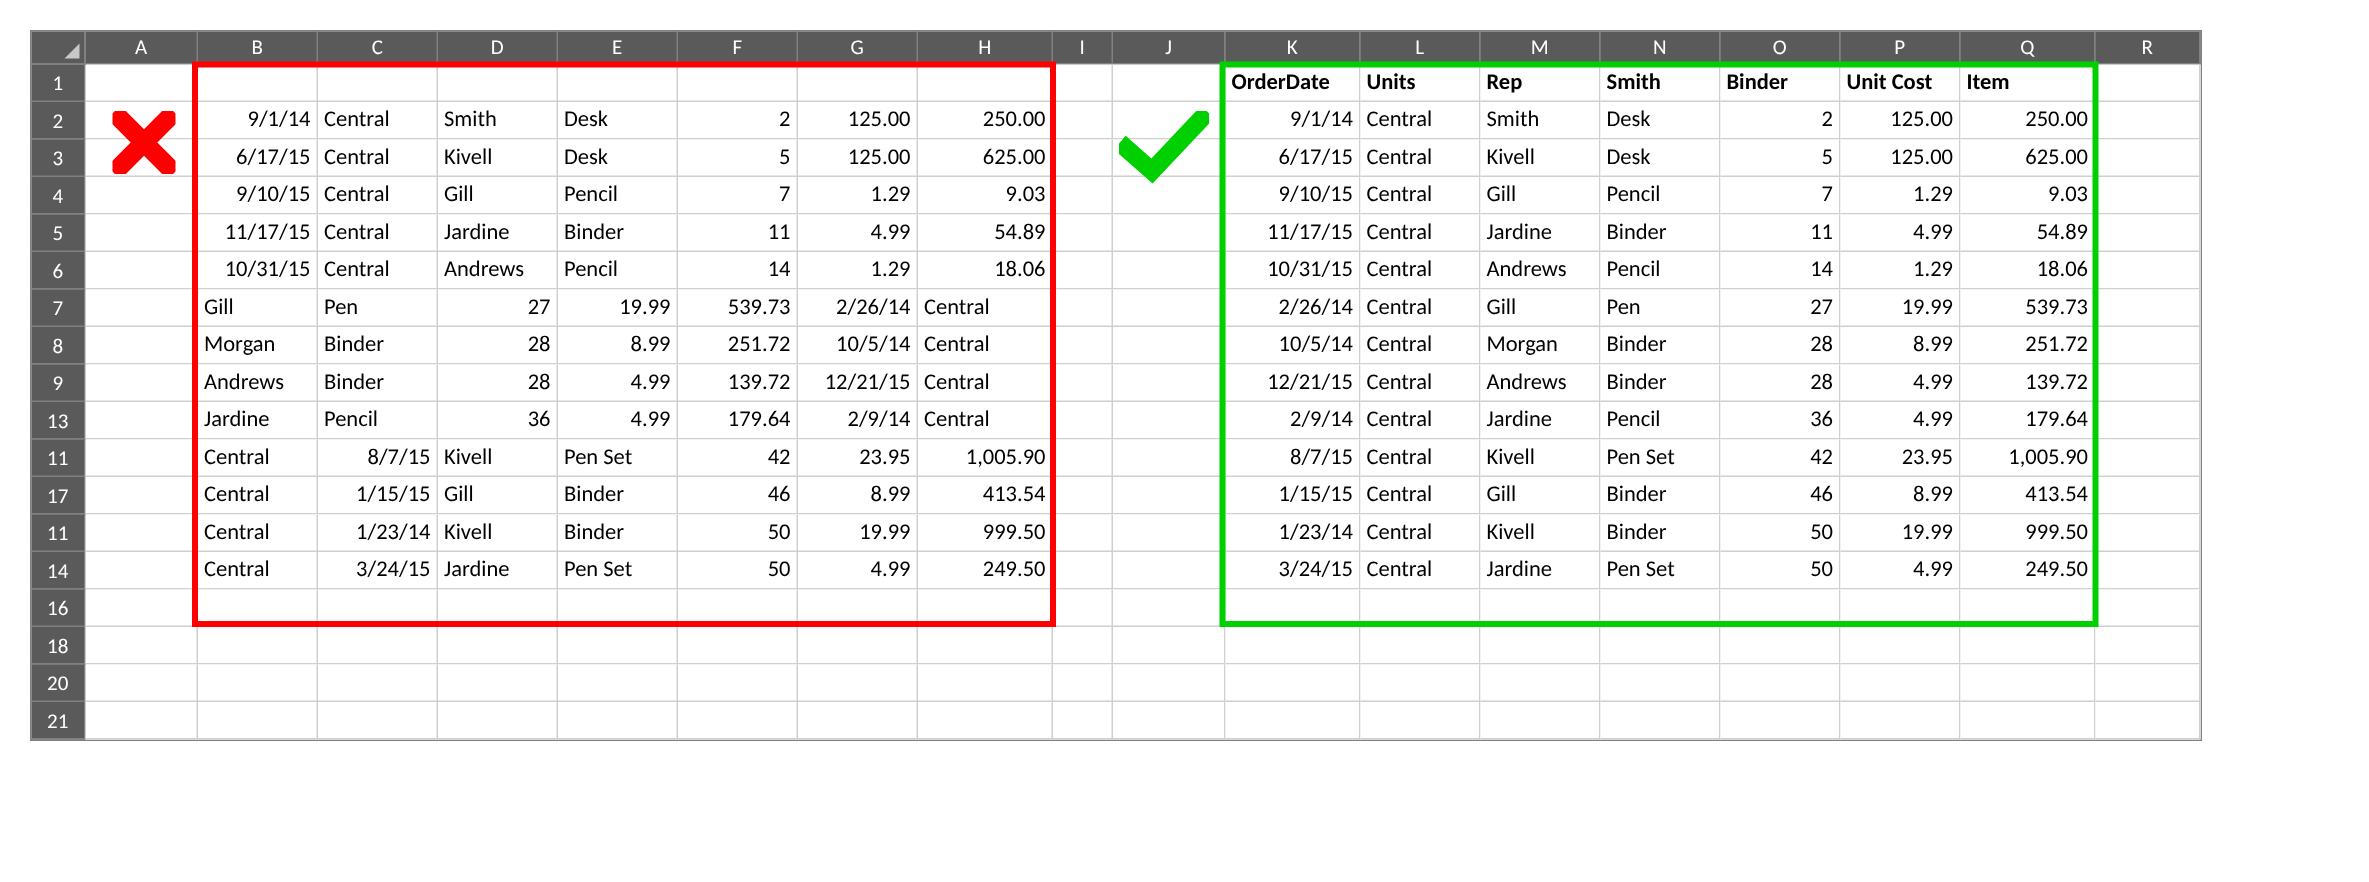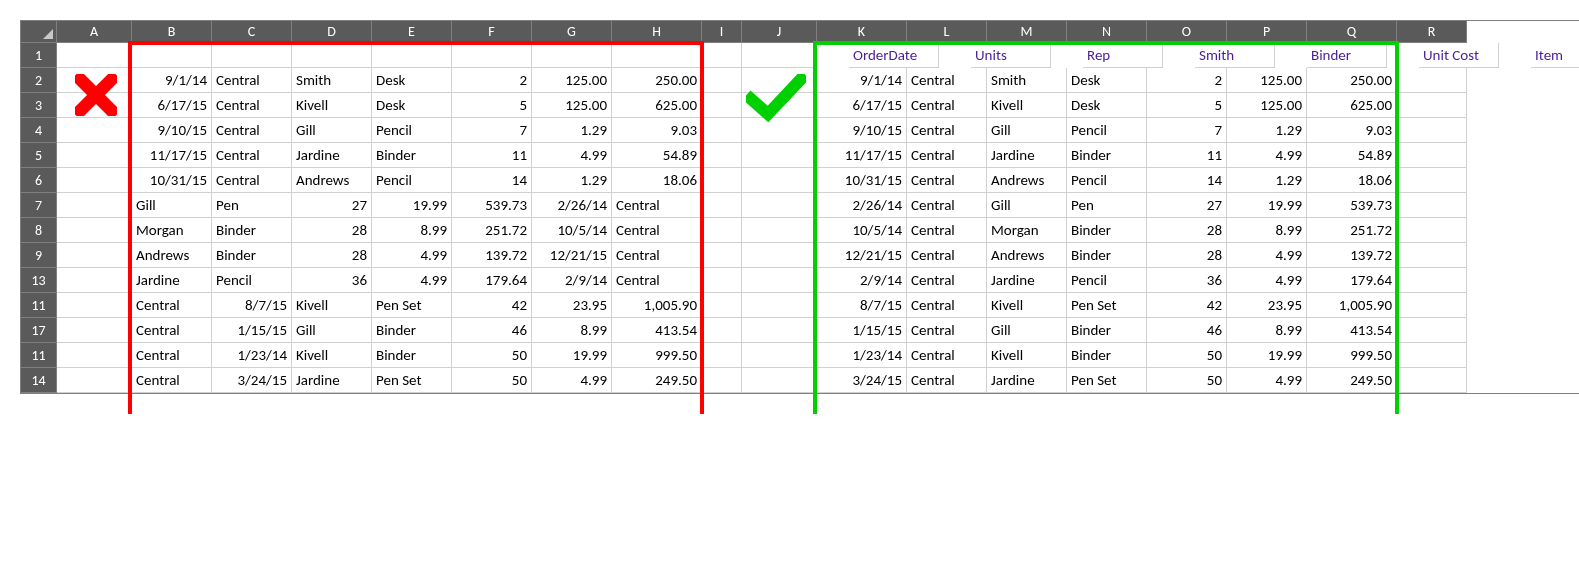--- a/index.html
+++ b/index.html
@@ -63,21 +63,21 @@
     border-right:1px solid #d0d0d0;
     border-bottom:1px solid #d0d0d0;
     padding:0 4px;
     display:flex;
     align-items:center;
     overflow:hidden;
     white-space:nowrap;
     background:#fff;
   }
   .cell.r { justify-content:flex-end; }
-  .cell.header-blue { color:#4c1d95; font-weight:normal;margin-left:32px; }
+  .cell.header-blue { color:#000000; font-weight:bold; }
   
   .cA{width:75px;} .cB{width:80px;} .cC{width:80px;} .cD{width:80px;}
   .cE{width:80px;} .cF{width:80px;} .cG{width:80px;} .cH{width:90px;}
   .cI{width:40px;} .cJ{width:75px;} .cK{width:90px;} .cL{width:80px;}
   .cM{width:80px;} .cN{width:80px;} .cO{width:80px;} .cP{width:80px;}
   .cQ{width:90px;} .cR{width:70px;}
 
   .overlay {
     position:absolute;
     border:4px solid;
@@ -389,20 +389,100 @@
       <div class="cell cI"></div>
       <div class="cell cJ"></div>
       <div class="cell cK r">3/24/15</div>
       <div class="cell cL">Central</div>
       <div class="cell cM">Jardine</div>
       <div class="cell cN">Pen Set</div>
       <div class="cell cO r">50</div>
       <div class="cell cP r">4.99</div>
       <div class="cell cQ r">249.50</div>
       <div class="cell cR"></div>
+    </div><div class="row">
+      <div class="rowhdr">16</div>
+      <div class="cell cA"></div>
+      <div class="cell cB"></div>
+      <div class="cell cC"></div>
+      <div class="cell cD"></div>
+      <div class="cell cE"></div>
+      <div class="cell cF"></div>
+      <div class="cell cG"></div>
+      <div class="cell cH"></div>
+      <div class="cell cI"></div>
+      <div class="cell cJ"></div>
+      <div class="cell cK"></div>
+      <div class="cell cL"></div>
+      <div class="cell cM"></div>
+      <div class="cell cN"></div>
+      <div class="cell cO"></div>
+      <div class="cell cP"></div>
+      <div class="cell cQ"></div>
+      <div class="cell cR"></div>
+    </div><div class="row">
+      <div class="rowhdr">18</div>
+      <div class="cell cA"></div>
+      <div class="cell cB"></div>
+      <div class="cell cC"></div>
+      <div class="cell cD"></div>
+      <div class="cell cE"></div>
+      <div class="cell cF"></div>
+      <div class="cell cG"></div>
+      <div class="cell cH"></div>
+      <div class="cell cI"></div>
+      <div class="cell cJ"></div>
+      <div class="cell cK"></div>
+      <div class="cell cL"></div>
+      <div class="cell cM"></div>
+      <div class="cell cN"></div>
+      <div class="cell cO"></div>
+      <div class="cell cP"></div>
+      <div class="cell cQ"></div>
+      <div class="cell cR"></div>
+    </div><div class="row">
+      <div class="rowhdr">20</div>
+      <div class="cell cA"></div>
+      <div class="cell cB"></div>
+      <div class="cell cC"></div>
+      <div class="cell cD"></div>
+      <div class="cell cE"></div>
+      <div class="cell cF"></div>
+      <div class="cell cG"></div>
+      <div class="cell cH"></div>
+      <div class="cell cI"></div>
+      <div class="cell cJ"></div>
+      <div class="cell cK"></div>
+      <div class="cell cL"></div>
+      <div class="cell cM"></div>
+      <div class="cell cN"></div>
+      <div class="cell cO"></div>
+      <div class="cell cP"></div>
+      <div class="cell cQ"></div>
+      <div class="cell cR"></div>
+    </div><div class="row">
+      <div class="rowhdr">21</div>
+      <div class="cell cA"></div>
+      <div class="cell cB"></div>
+      <div class="cell cC"></div>
+      <div class="cell cD"></div>
+      <div class="cell cE"></div>
+      <div class="cell cF"></div>
+      <div class="cell cG"></div>
+      <div class="cell cH"></div>
+      <div class="cell cI"></div>
+      <div class="cell cJ"></div>
+      <div class="cell cK"></div>
+      <div class="cell cL"></div>
+      <div class="cell cM"></div>
+      <div class="cell cN"></div>
+      <div class="cell cO"></div>
+      <div class="cell cP"></div>
+      <div class="cell cQ"></div>
+      <div class="cell cR"></div>
     </div><div class="overlay red-box" style="left: 107px; top: 20px; width: 576px; height: 377px;"></div><div class="overlay green-box" style="left: 792px; top: 20px; width: 586px; height: 377px;"></div><div class="mark" style="left: 54px; top: 53px;"><svg width="42" height="42" viewBox="0 0 40 40">
         <path d="M5 5 L35 35 M35 5 L5 35" stroke="#ff0000" stroke-width="12" stroke-linecap="square"></path>
       </svg></div><div class="mark" style="left: 725px; top: 53px;"><svg width="60" height="50" viewBox="0 0 60 50">
         <path d="M5 25 L22 40 L55 5" stroke="#00d000" stroke-width="12" fill="none" stroke-linecap="square" stroke-linejoin="miter"></path>
       </svg></div></div>
 
 
 
 
 </body></html>

